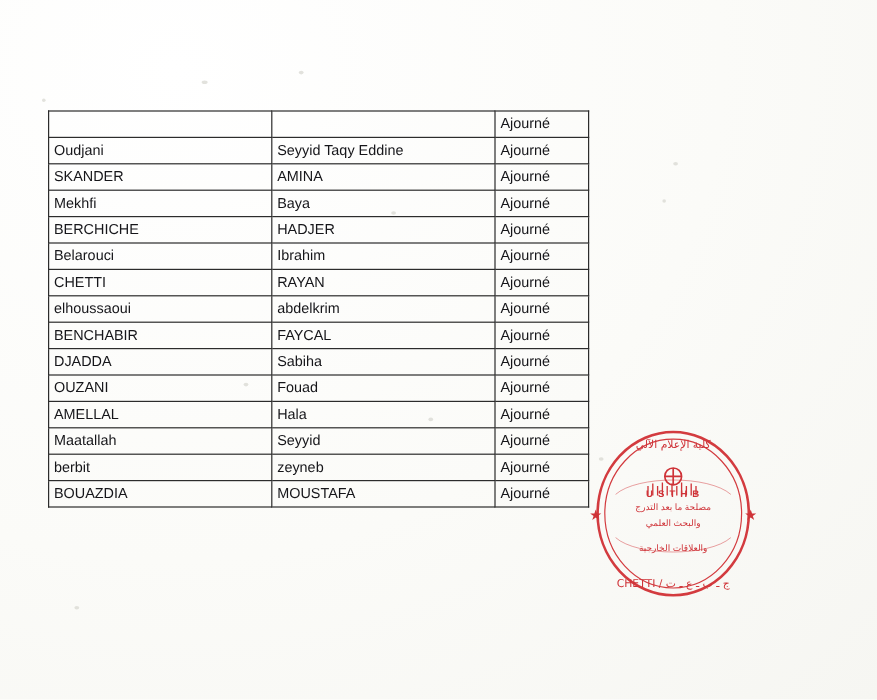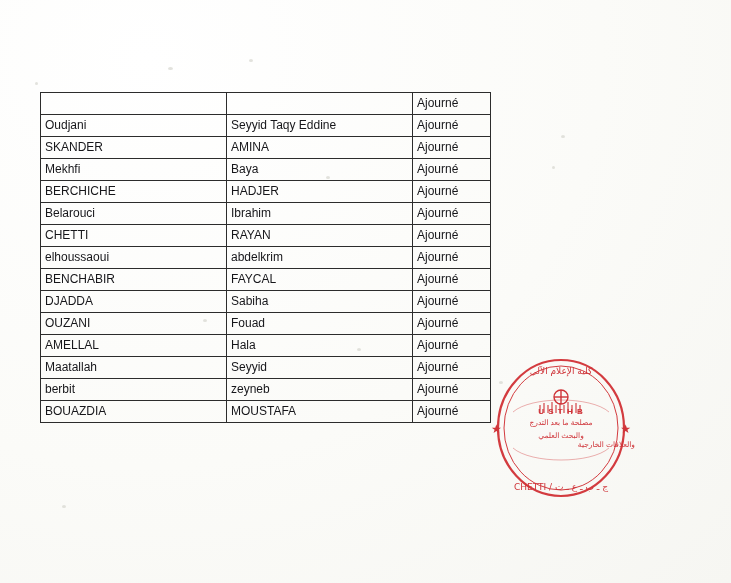--- a/index.html
+++ b/index.html
@@ -91,21 +91,21 @@
     width: 100%;
     text-align: center;
     font-size: 7.5px;
     color: #cf3338;
     letter-spacing: 0.2px;
     direction: rtl;
     font-family: Liberation Sans, sans-serif;
   }
   .sl1 { top: 66px; }
   .sl2 { top: 64px; margin-top: 15px; }
-  .sl3 { top: 88px; text-align: right; }
+  .sl3 { top: 100px; }
 
   .stamp-arc-top, .stamp-arc-bottom {
     position: absolute;
     width: 100%;
     text-align: center;
     font-size: 9px;
     color: #cf3338;
     direction: rtl;
     font-family: "DejaVu Sans", sans-serif;
   }

